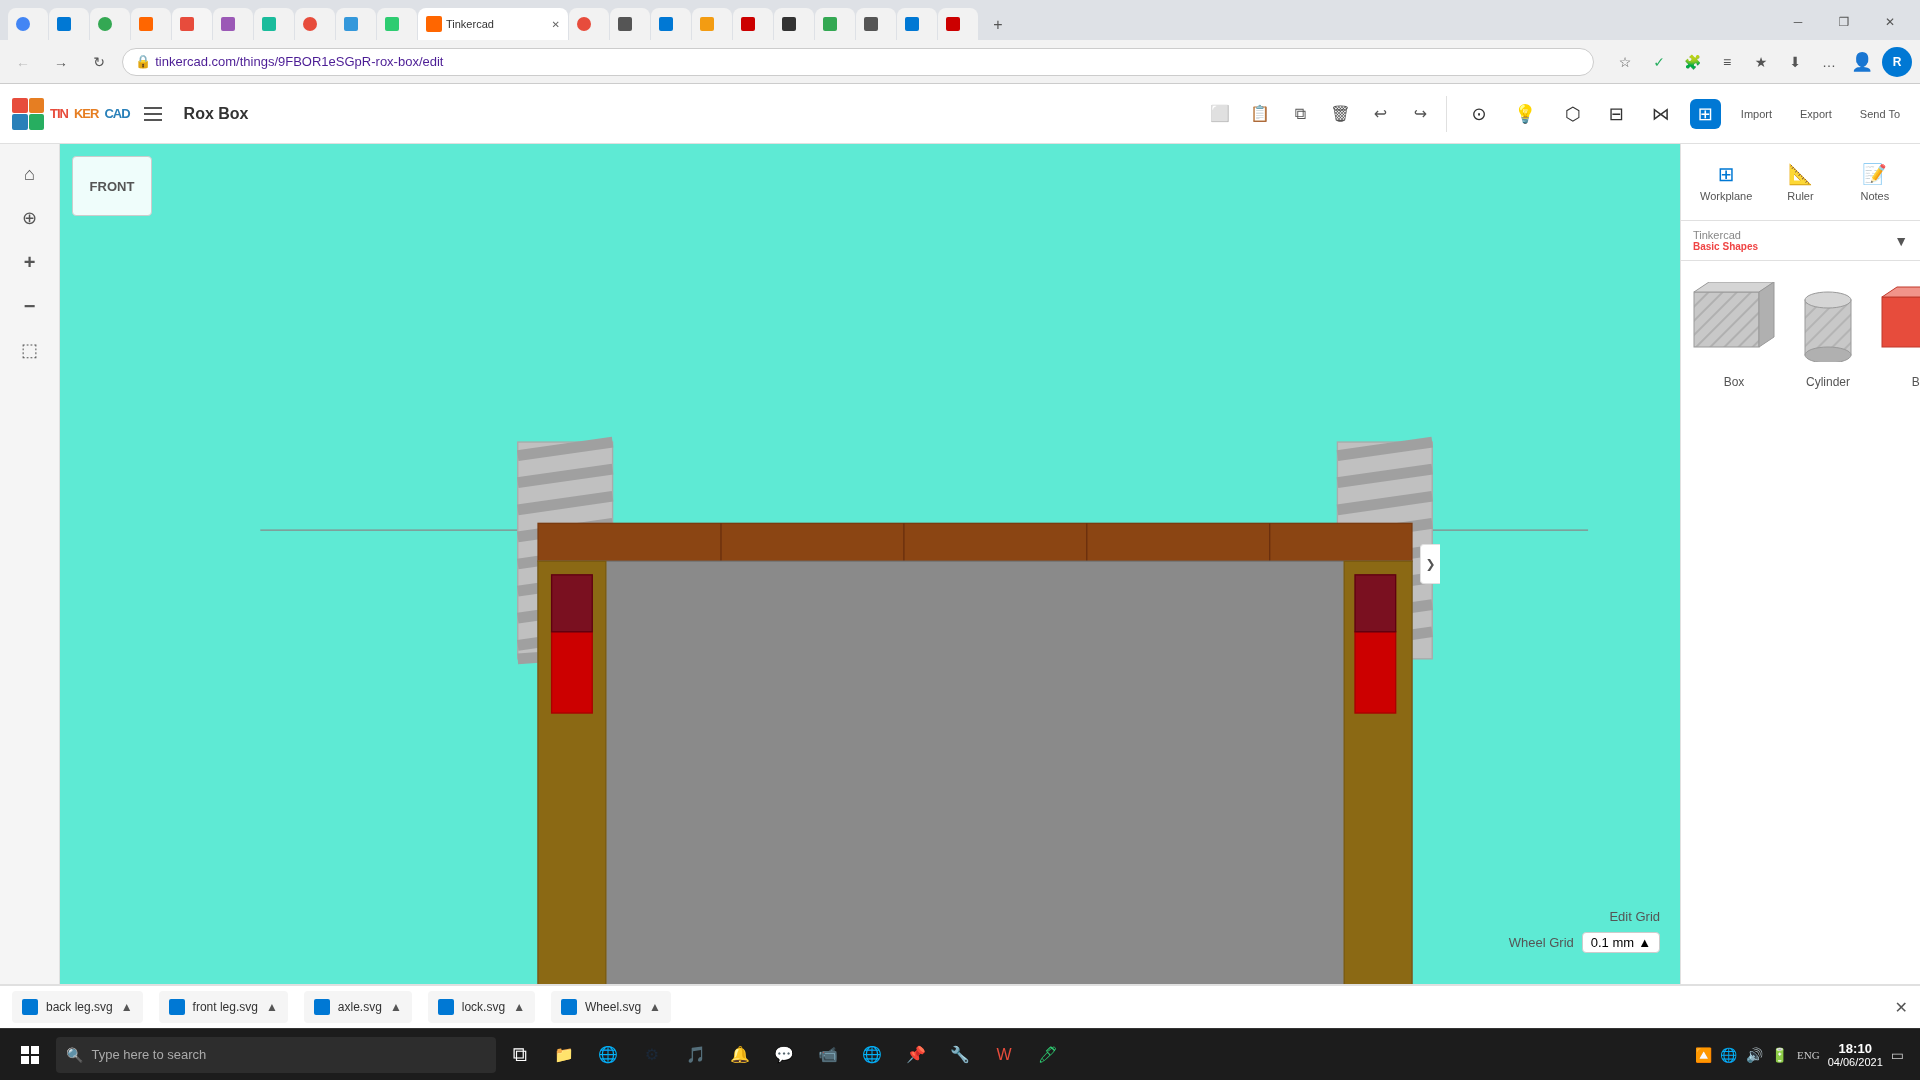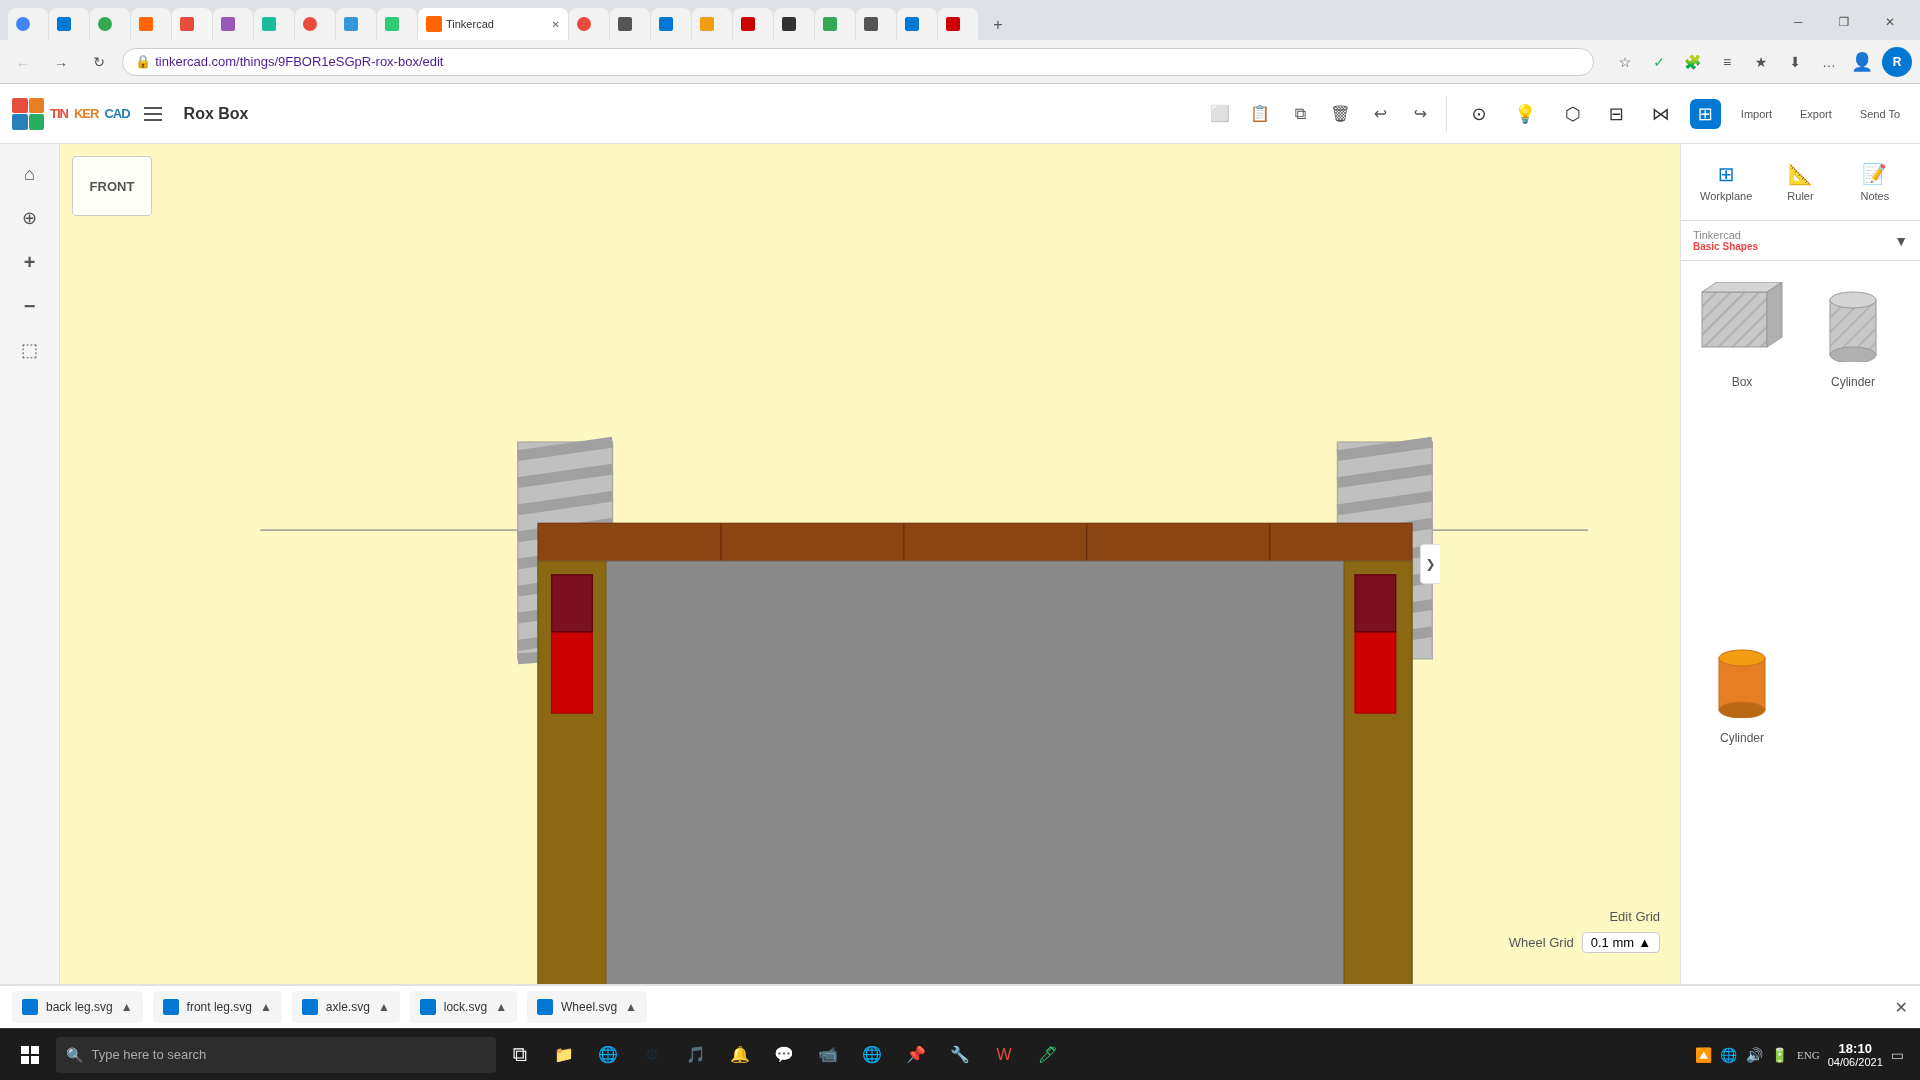--- a/index.html
+++ b/index.html
@@ -54,21 +54,21 @@
     .grid-view-btn { background: #0078d4; border-radius: 6px; padding: 4px 8px; }
 
     
     .main-area { flex: 1; display: flex; }
 
     
     .left-panel { width: 60px; background: #f5f5f5; border-right: 1px solid #e0e0e0; display: flex; flex-direction: column; align-items: center; padding-top: 12px; gap: 8px; }
     .left-tool-btn { width: 36px; height: 36px; display: flex; align-items: center; justify-content: center; cursor: pointer; border-radius: 4px; color: #555; font-size: 18px; }
 
     
-    .canvas-area { flex: 1; position: relative; background: #fef9c3; overflow: hidden; }
+    .canvas-area { flex: 1; position: relative; background: #5eead4; overflow: hidden; }
 
     
     .view-label { position: absolute; top: 12px; left: 12px; background: rgba(255,255,255,0.9); border: 1px solid #ccc; border-radius: 4px; width: 80px; height: 60px; display: flex; align-items: center; justify-content: center; font-size: 13px; font-weight: 600; color: #555; cursor: pointer; }
 
     
     .grid-controls { position: absolute; bottom: 31px; right: 20px; display: flex; flex-direction: column; align-items: flex-end; gap: 8px; }
     .grid-control-label { font-size: 13px; color: #555; cursor: pointer; }
     .snap-grid-row { display: flex; align-items: center; gap: 8px; }
     .snap-label { font-size: 13px; color: #555; }
     .snap-value { font-size: 13px; background: #fff; border: 1px solid #ccc; border-radius: 4px; padding: 2px 8px; display: flex; align-items: center; gap: 4px; cursor: pointer; }
@@ -80,21 +80,21 @@
     .panel-icon { font-size: 20px; color: #0078d4; }
     .panel-icon-label { font-size: 11px; color: #555; }
 
     
     .shapes-dropdown { padding: 8px 12px; border-bottom: 1px solid #e0e0e0; display: flex; align-items: center; justify-content: space-between; }
     .shapes-source { font-size: 11px; color: #888; }
     .shapes-name { font-size: 10px; font-weight: 600; color: #ef4444; }
     .shapes-chevron { font-size: 14px; color: #555; cursor: pointer; }
 
     
-    .shapes-grid { display: grid; grid-template-columns: 1fr 1fr 1fr; gap: 21px; padding: 16px 16px; flex: 1; overflow-y: auto; }
+    .shapes-grid { display: grid; grid-template-columns: 1fr 1fr 1fr 1fr; gap: 4px; padding: 16px 8px; flex: 1; overflow-y: auto; }
     .shape-item { display: flex; flex-direction: column; align-items: center; gap: 8px; cursor: pointer; }
     .shape-icon-container { width: 90px; height: 90px; display: flex; align-items: center; justify-content: center; }
     .shape-label { font-size: 12px; color: #555; text-align: center; }
 
     
     .show-all-btn { padding: 10px; text-align: center; border-top: 1px solid #e0e0e0; font-size: 13px; color: #0078d4; cursor: pointer; }
 
     
     .collapse-arrow { position: absolute; right: 240px; top: 50%; transform: translateY(-50%); width: 20px; height: 40px; background: #fff; border: 1px solid #e0e0e0; border-right: none; display: flex; align-items: center; justify-content: center; cursor: pointer; border-radius: 4px 0 0 4px; font-size: 12px; color: #555; z-index: 10; }
 
@@ -108,21 +108,21 @@
     .search-placeholder { color: #aaa; font-size: 13px; }
     .taskbar-icon-btn { width: 40px; height: 44px; display: flex; flex-direction: column; align-items: center; justify-content: center; cursor: pointer; border-radius: 4px; gap: 2px; }
     .taskbar-icon { font-size: 20px; color: #fff; }
     .taskbar-spacer { flex: 1; }
     .system-tray { display: flex; align-items: center; gap: 8px; padding: 0 8px; }
     .tray-icon { font-size: 14px; color: #ccc; cursor: pointer; }
     .tray-time { display: flex; flex-direction: column; align-items: center; color: #fff; font-size: 11px; }
     .tray-time-value { font-size: 13px; font-weight: 600; }
 
     
-    .download-bar { height: 44px; background: #fff; border-top: 2px solid #e0e0e0; display: flex; align-items: center; padding: 16px 12px; gap: 10px; }
+    .download-bar { height: 44px; background: #fff; border-top: 2px solid #e0e0e0; display: flex; align-items: center; padding: 16px 12px; gap: 16px; }
     .download-item { display: flex; align-items: center; gap: 8px; background: #f5f5f5; border-radius: 4px; padding: 4px 10px; height: 32px; }
     .download-edge-icon { width: 16px; height: 16px; background: #0078d4; border-radius: 2px; }
     .download-filename { font-size: 12px; color: #333; font-weight: 500; }
     .download-chevron { font-size: 12px; color: #555; cursor: pointer; }
     .download-bar-spacer { flex: 1; }
     .download-close { font-size: 16px; color: #555; cursor: pointer; margin-left: auto; }
 
     
     .canvas-svg-container { position: absolute; top: 0; left: 0; width: 100%; height: 100%; }
   </style>

